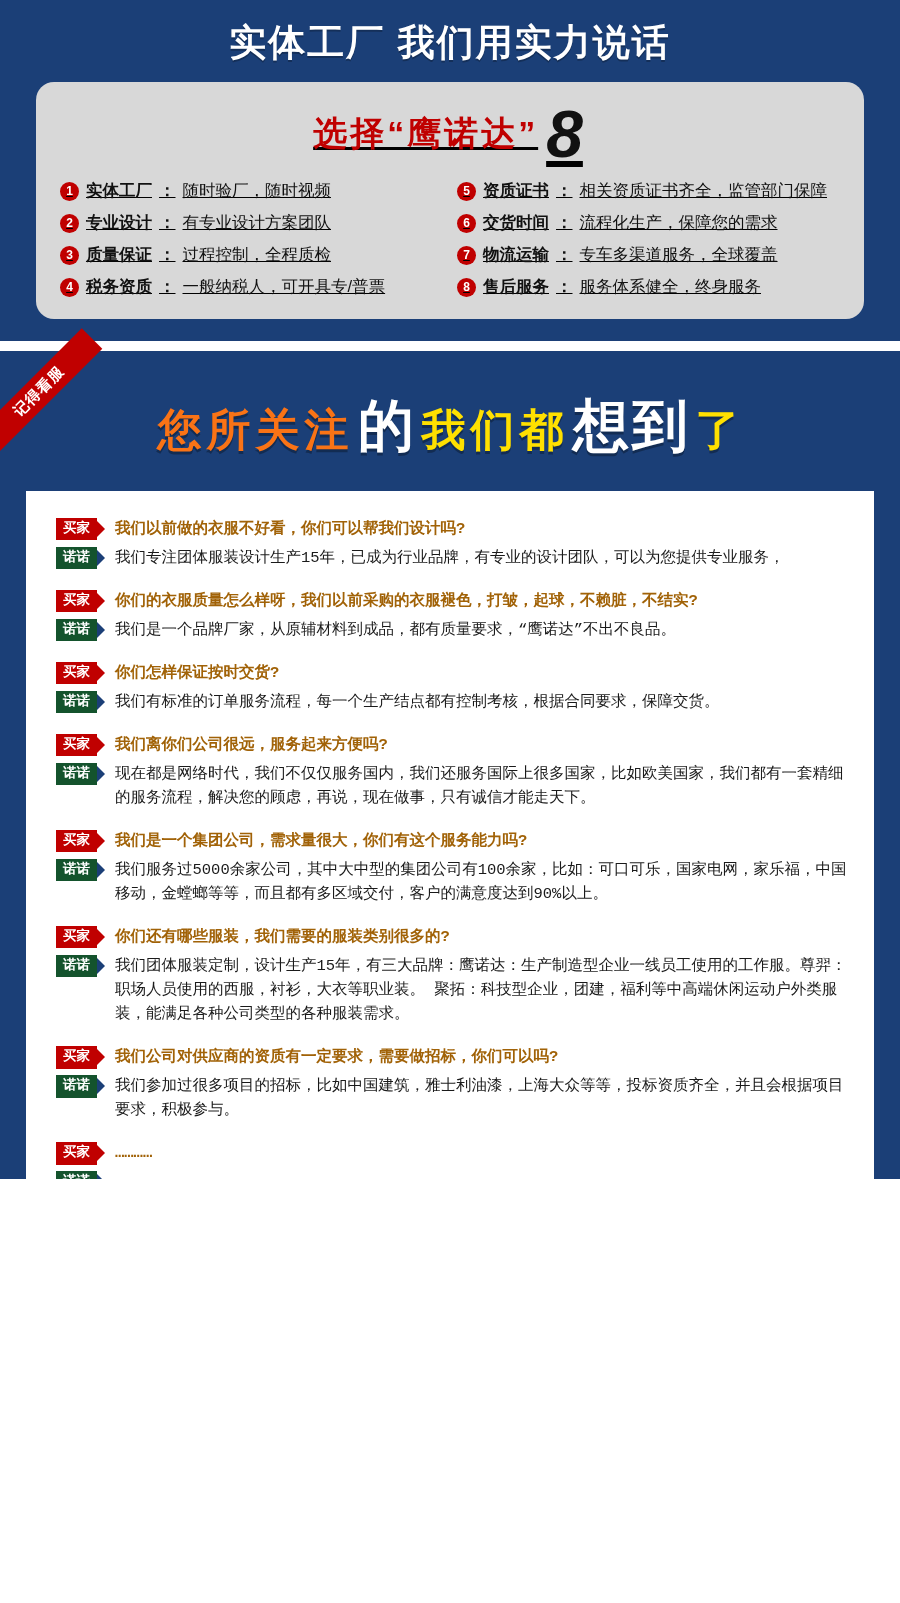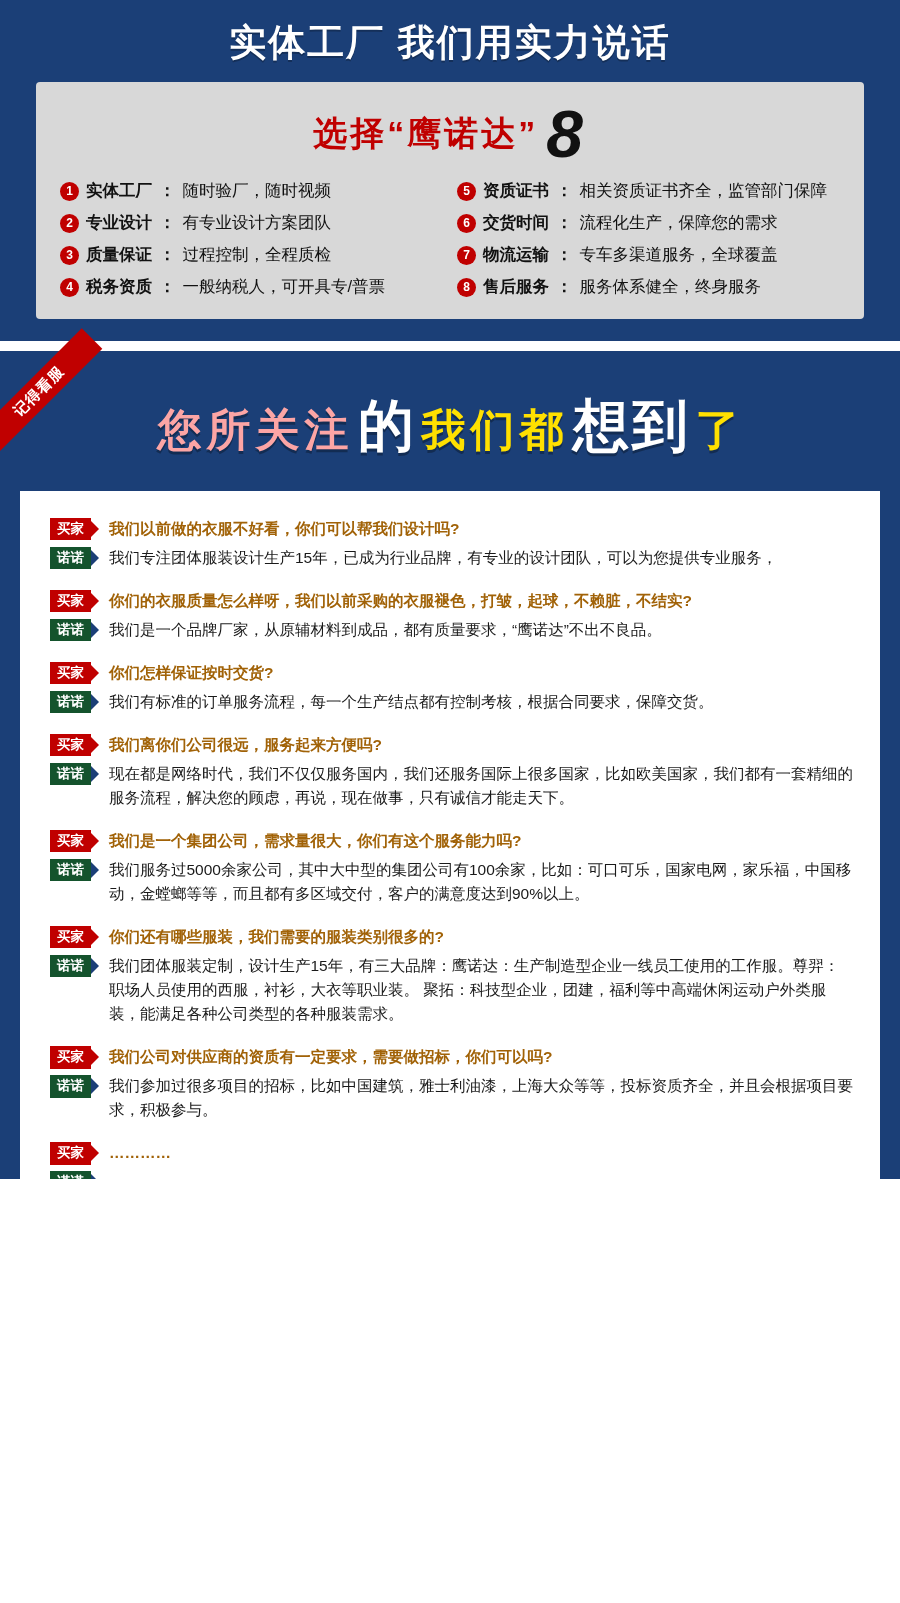--- a/index.html
+++ b/index.html
@@ -20,23 +20,24 @@
     color:#ffffff;
     font-size:37px;
     font-weight:bold;
     letter-spacing:2px;
     line-height:1.35;
     text-shadow:0 2px 0 rgba(0,0,0,0.25);
     padding:4px 0 14px 0;
   }
   .reasons-card {
     background:#d8d8d8;
-    border-radius:4px;
+    border-radius:18px;
     margin:0 18px;
     padding:20px 24px 22px 24px;
+    text-decoration:underline;
   }
   .reasons-head {
     display:flex;
     align-items:center;
     justify-content:center;
     gap:4px;
     padding:4px 0 18px 0;
     white-space:nowrap;
   }
   .reasons-head .rh-red {
@@ -113,31 +114,32 @@
     transform:rotate(-45deg);
     letter-spacing:1px;
     z-index:5;
   }
   .faq-title {
     text-align:center;
     padding:38px 0 26px 0;
     white-space:nowrap;
   }
   .faq-title span { font-weight:bold; text-shadow:0 3px 0 rgba(0,0,0,0.3); }
-  .ft-y { color:#fca5a5; font-size:44px; letter-spacing:5px; }
+  .ft-y { color:#f97316; font-size:44px; letter-spacing:5px; }
   .ft-w { color:#ffffff; font-size:56px; letter-spacing:3px; }
   .ft-y2{ color:#ffe000; font-size:44px; letter-spacing:5px; }
   .ft-w2{ color:#ffffff; font-size:56px; letter-spacing:3px; }
   .ft-y3{ color:#ffe000; font-size:44px; letter-spacing:3px; }
 
   .faq-card {
     background:#ffffff;
-    margin:0 20px;
+    margin:0 26px;
     padding:26px 26px 26px 30px;
     height:868px;
+    font-family:Liberation Mono, monospace;
   }
   .qa-block { margin-bottom:19px; }
   .qa-row { display:flex; align-items:flex-start; gap:0; }
   .tag {
     flex:0 0 auto;
     font-size:13.5px;
     font-weight:bold;
     color:#ffffff;
     padding:2px 7px;
     line-height:1.35;

